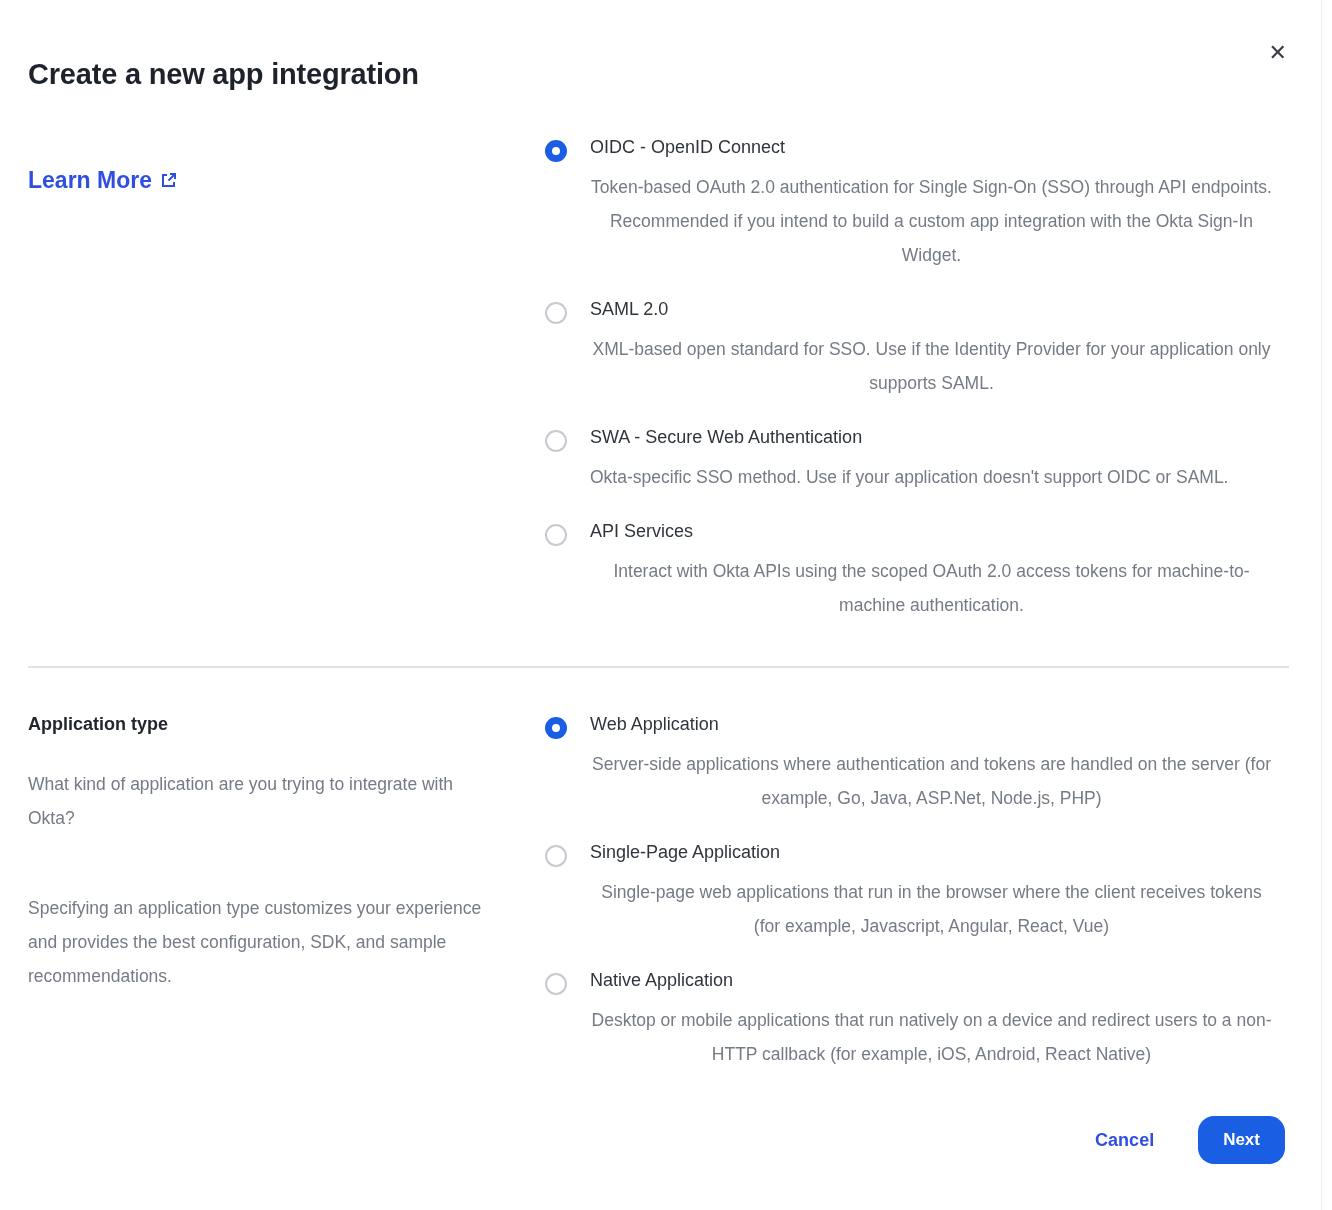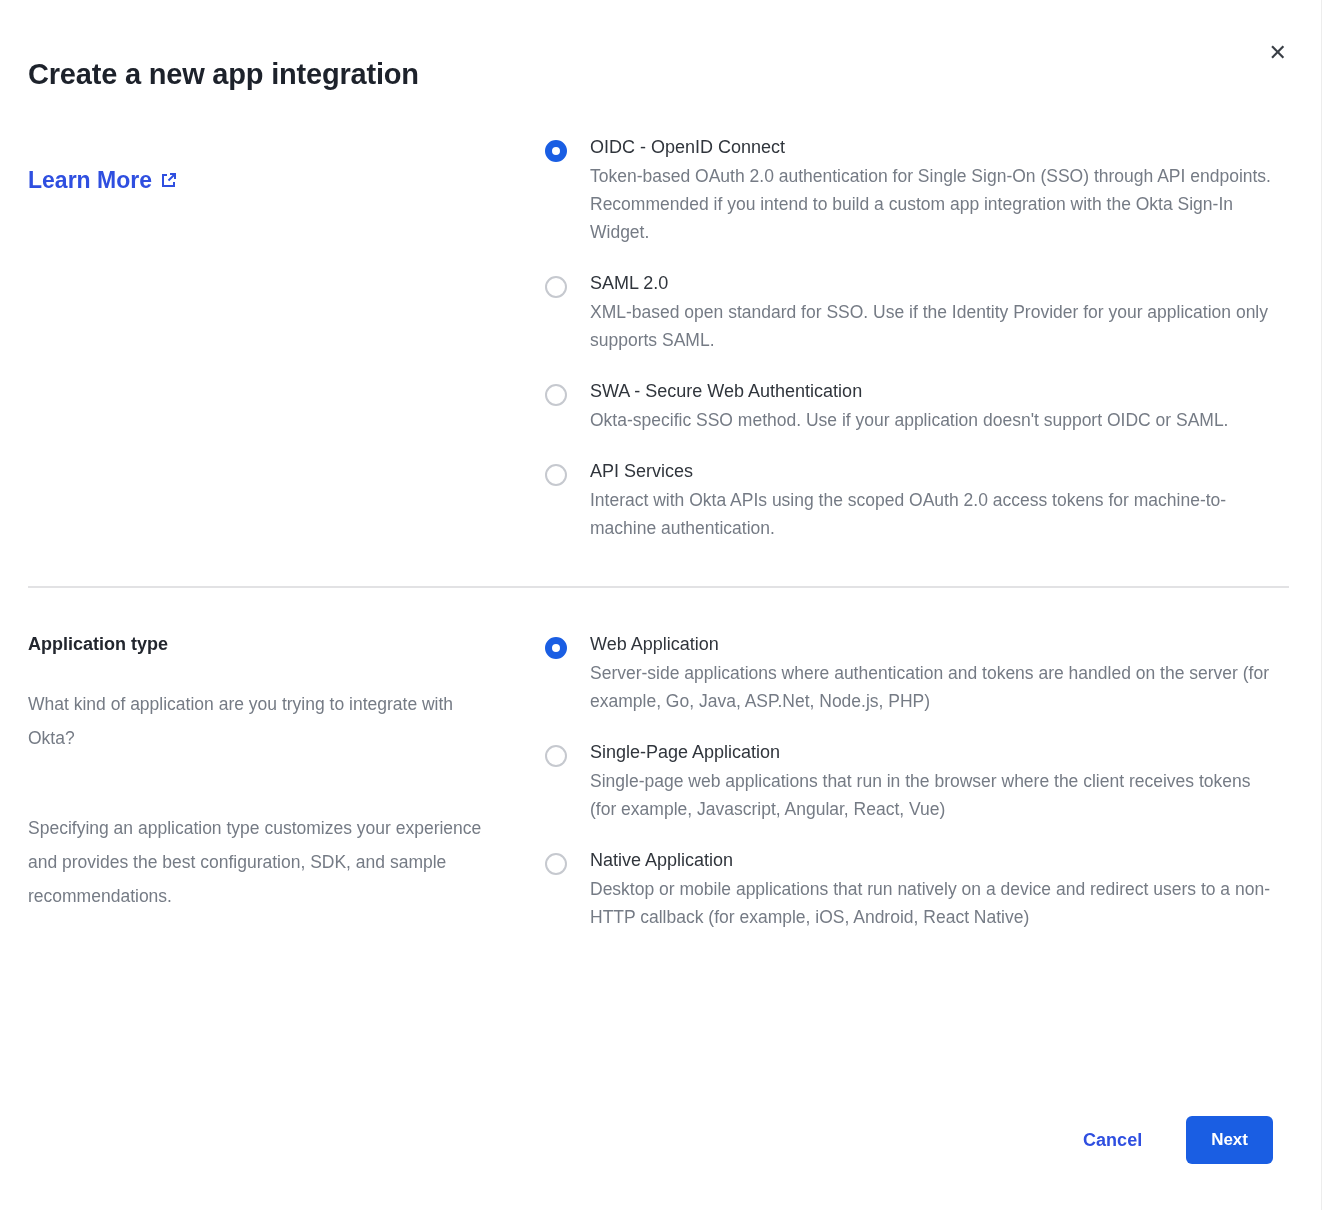--- a/index.html
+++ b/index.html
@@ -70,39 +70,40 @@
     flex-shrink:0;margin-top:3px;
     cursor:pointer;
   }
   .radio.selected{
     border:7px solid var(--accent);
   }
   .option-label{
     font-size:18px;font-weight:500;color:var(--label);
   }
   .option-desc{
-    margin-top:4px;
-    font-size:17.5px;line-height:28px;color:var(--body);
+    margin-top:12px;
+    font-size:17.5px;line-height:34px;color:var(--body);
     max-width:712px;
+    text-align:center;
   }
   .divider{
     border:none;border-top:2px solid var(--divider);
     margin:44px 32px 0 0;
   }
   .footer{
-    position:absolute;right:48px;bottom:46px;
+    position:absolute;right:36px;bottom:46px;
     display:flex;align-items:center;gap:44px;
   }
   .cancel-link{
     color:var(--link);font-size:18px;font-weight:700;
     text-decoration:none;cursor:pointer;
   }
   .next-btn{
     background:var(--accent);color:#fff;
-    border:none;border-radius:6px;
+    border:none;border-radius:16px;
     padding:14px 25px;
     font-size:17px;font-weight:700;
     font-family:"Liberation Sans",sans-serif;
     cursor:pointer;
   }
 </style>
 </head>
 <body>
 
 <div class="dialog">

